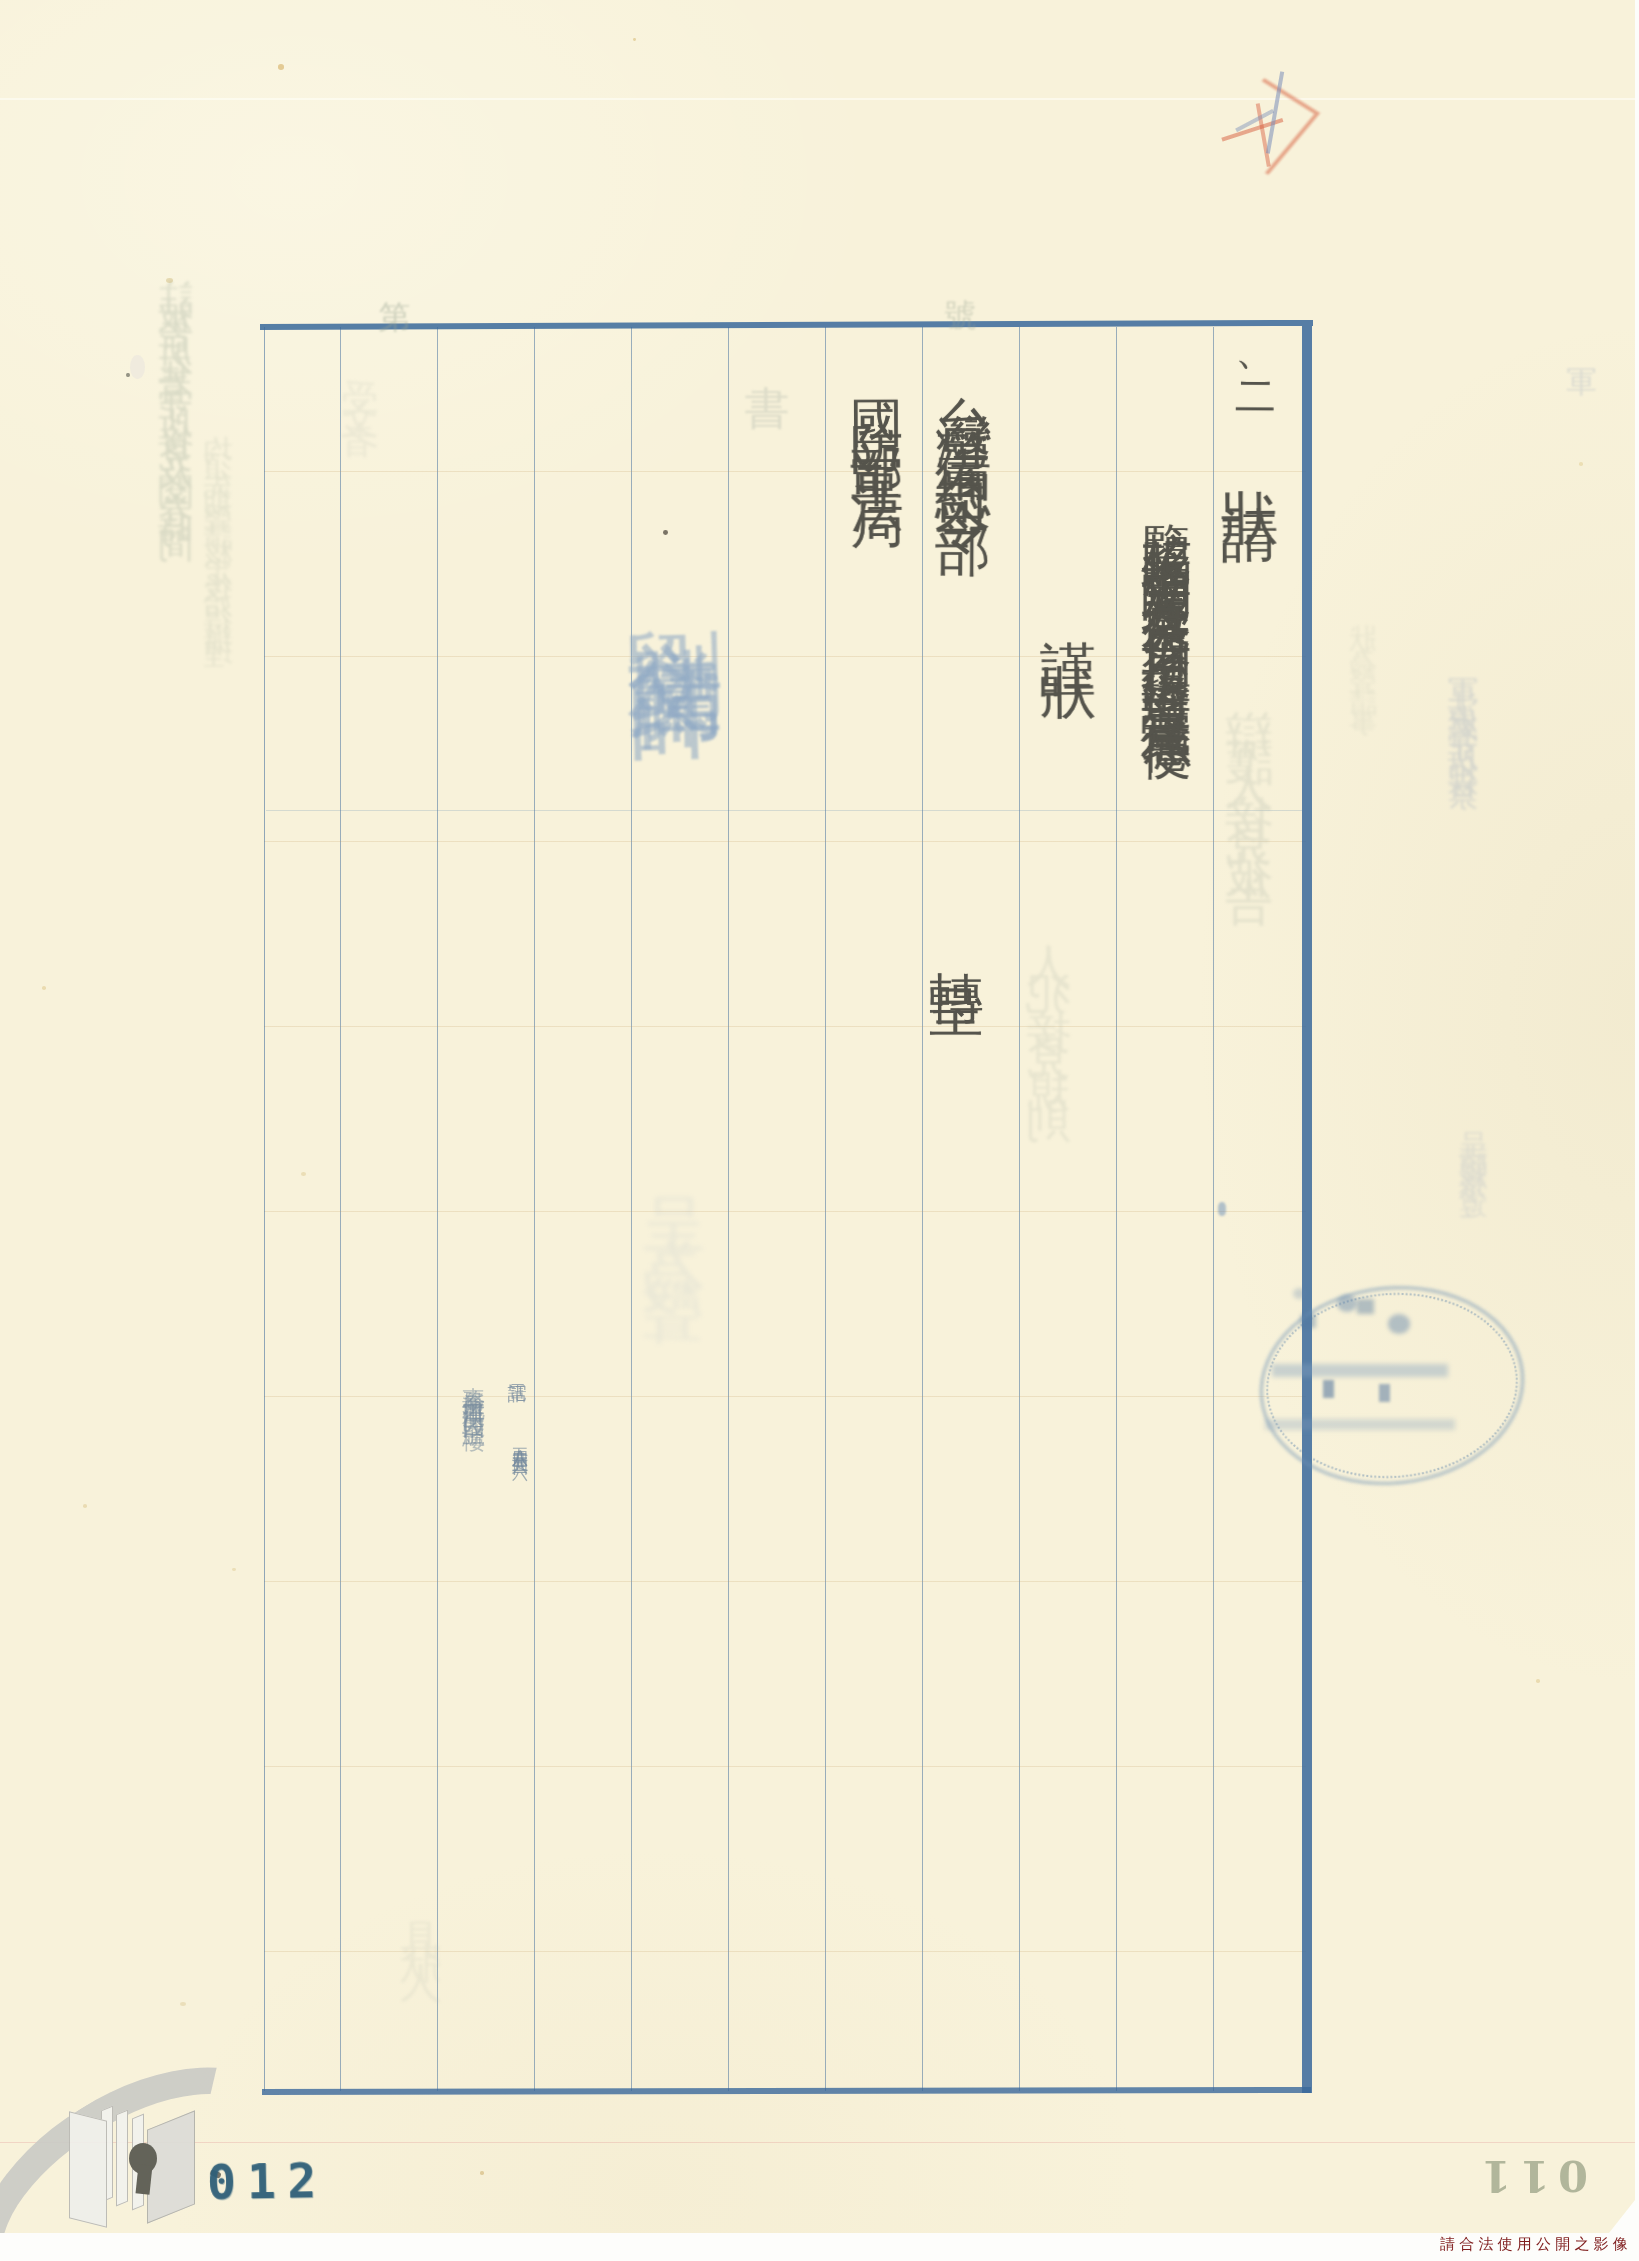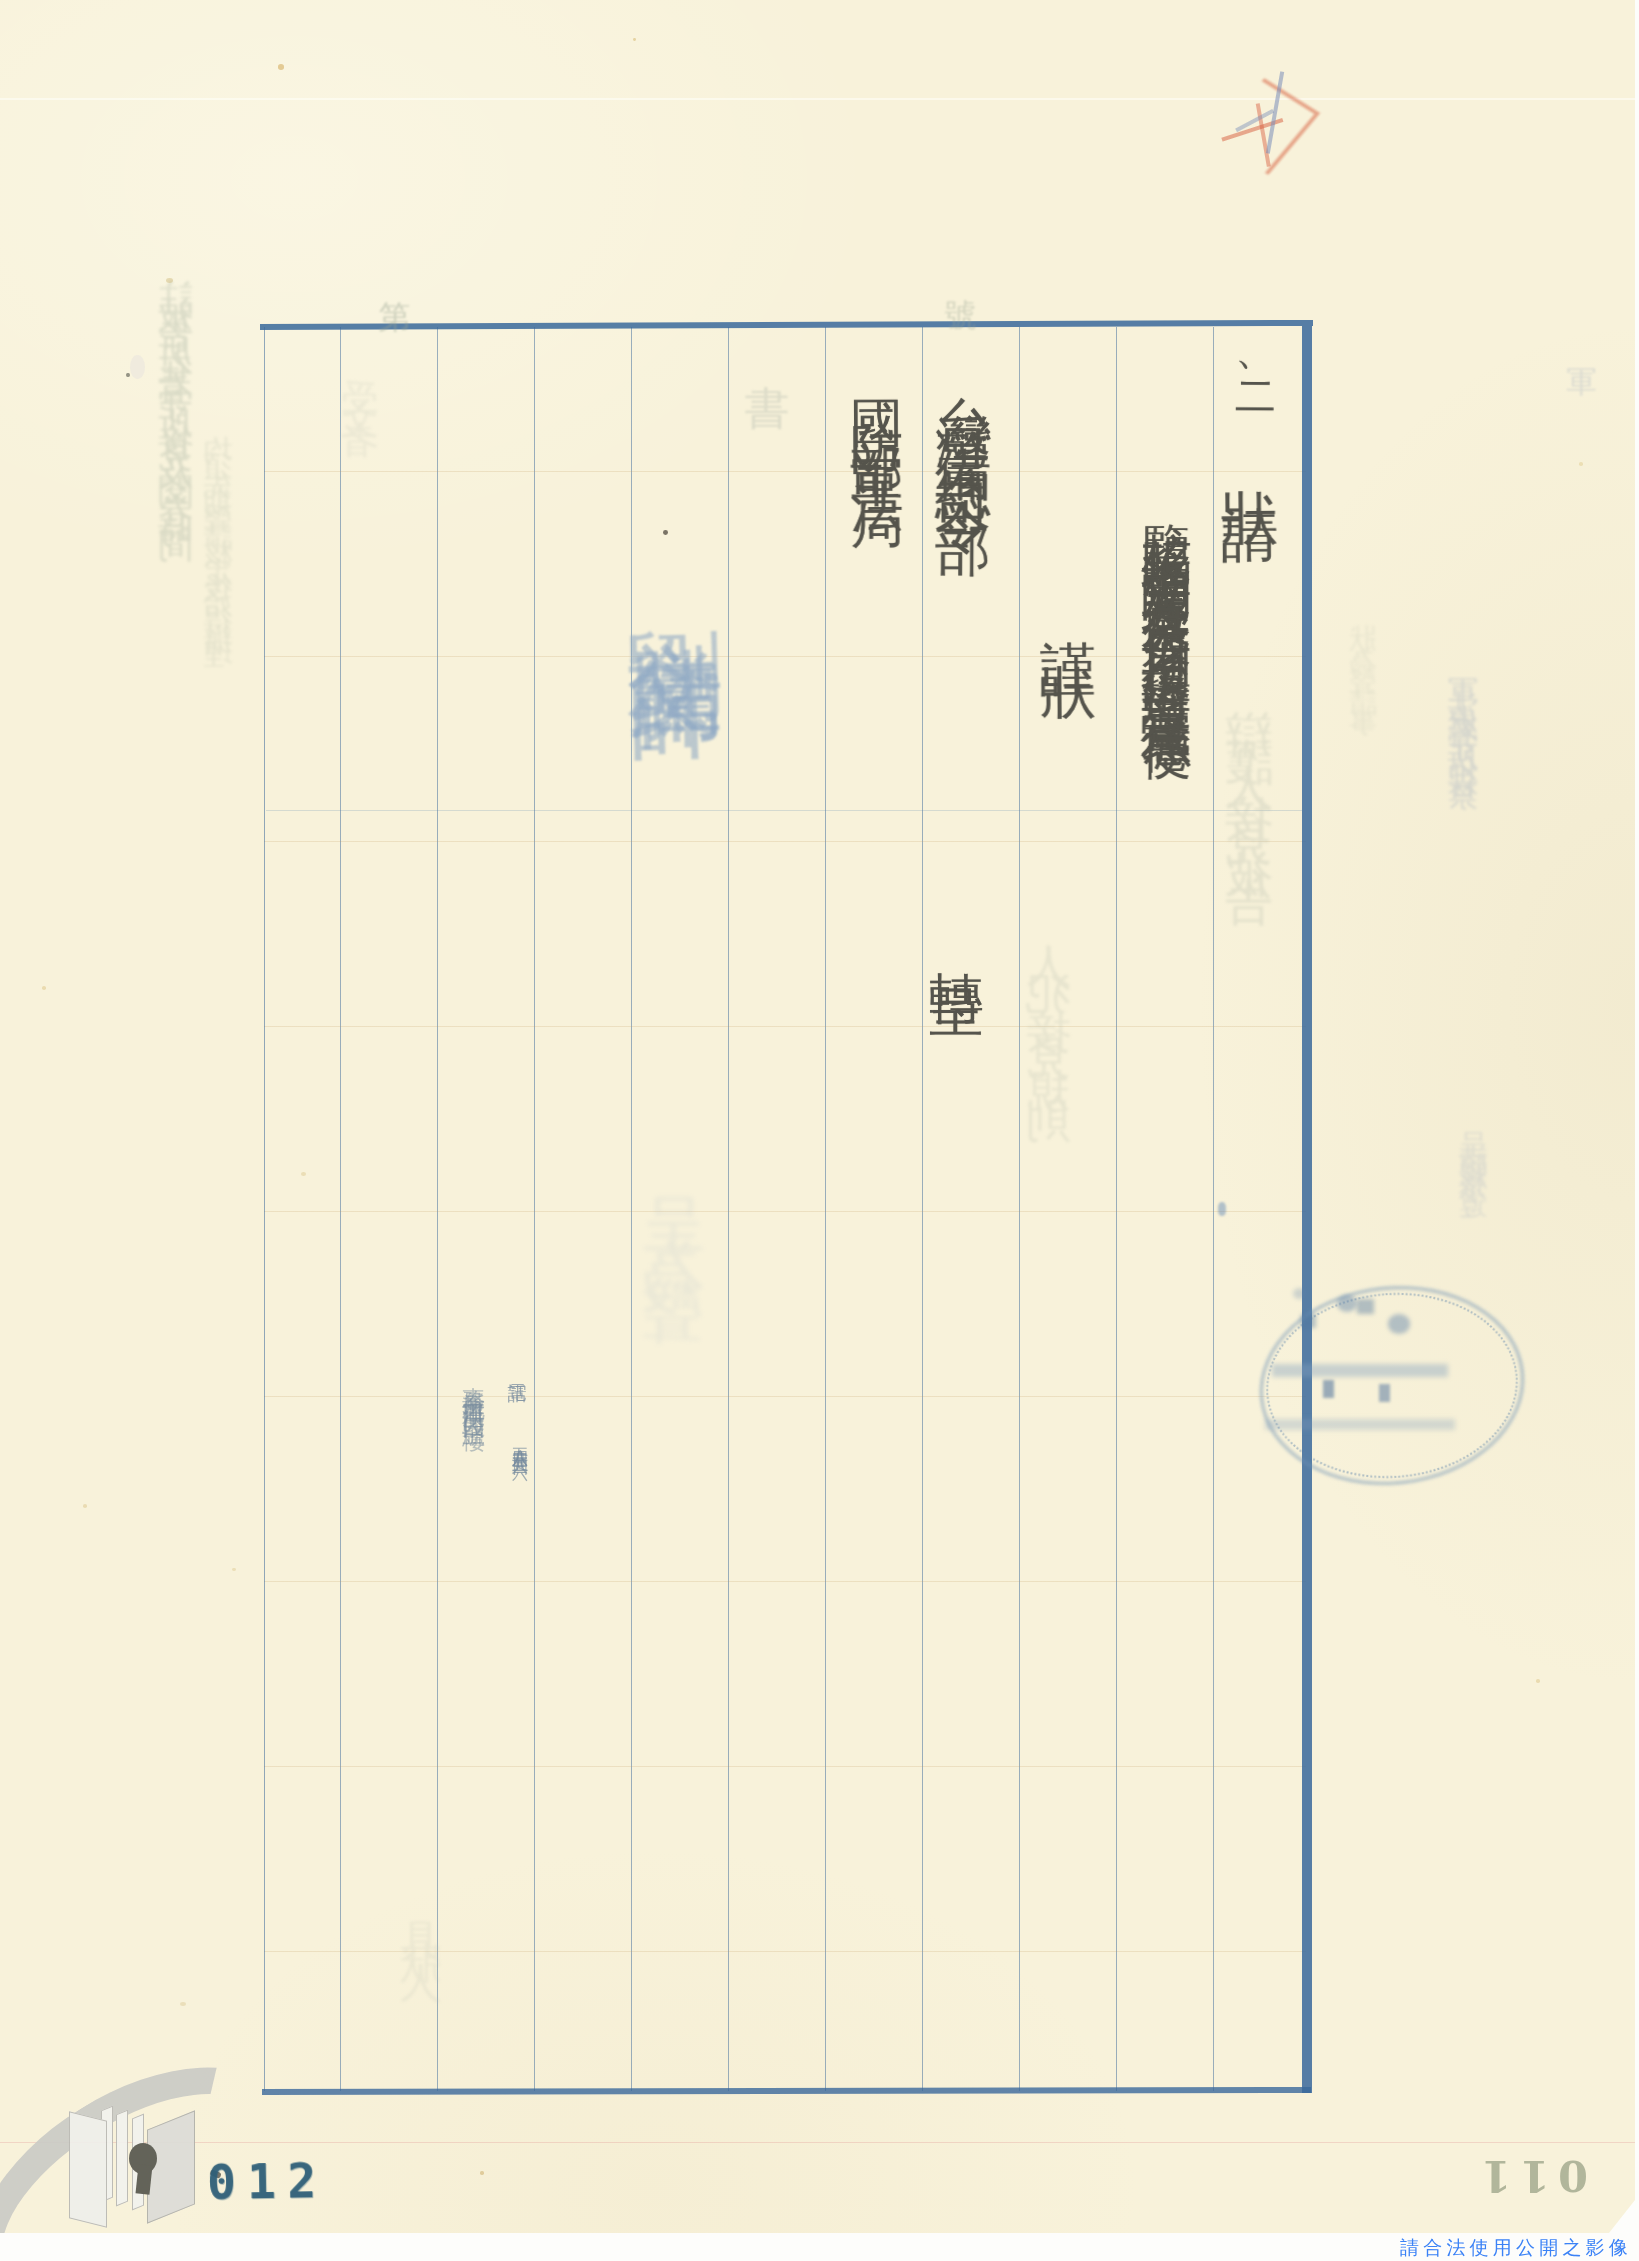--- a/index.html
+++ b/index.html
@@ -18,22 +18,22 @@
   .hand{filter:blur(0.4px);text-shadow:0 0 0.7px rgba(80,78,66,.45);}
   .mirror{transform:scaleX(-1);filter:blur(1.5px);}
   .faint{filter:blur(1.3px);}
   .line{position:absolute;background:#3a689b;}
   .speck{position:absolute;border-radius:50%;}
   #grid{position:absolute;left:264px;top:327px;width:1042px;height:1764px;
     background:
       repeating-linear-gradient(180deg, rgba(190,150,90,0) 0 144px, rgba(190,150,90,.20) 144px 145px, rgba(190,150,90,0) 145px 185px),
       repeating-linear-gradient(90deg, rgba(58,104,155,0) 0 76px, rgba(58,104,155,.50) 76px 77px, rgba(58,104,155,0) 77px 97px);}
   .stampblob{position:absolute;background:rgba(95,130,170,.45);filter:blur(2.1px);border-radius:50%;}
-  #notice{position:absolute;top:2235px;right:7px;font-size:19px;letter-spacing:4.2px;
-          color:#3b82f6;font-family:"DejaVu Serif", serif;filter:blur(0.3px);text-align:center;}
+  #notice{position:absolute;top:2235px;right:7px;font-size:15px;letter-spacing:4.2px;
+          color:#7f1d1d;font-family:"DejaVu Serif", serif;filter:blur(0.3px);text-align:center;}
   .num{font-family:"DejaVu Sans Mono", monospace;font-weight:bold;position:absolute;}
 </style>
 </head>
 <body>
 
 <div id="paper">
 
   <div class="abs" style="left:0;top:98px;width:1635px;height:2.1px;background:rgba(255,255,250,.55);"></div>
   <div class="abs" style="left:0;top:2142px;width:1635px;height:1.4px;background:rgba(228,152,150,.32);"></div>
 

